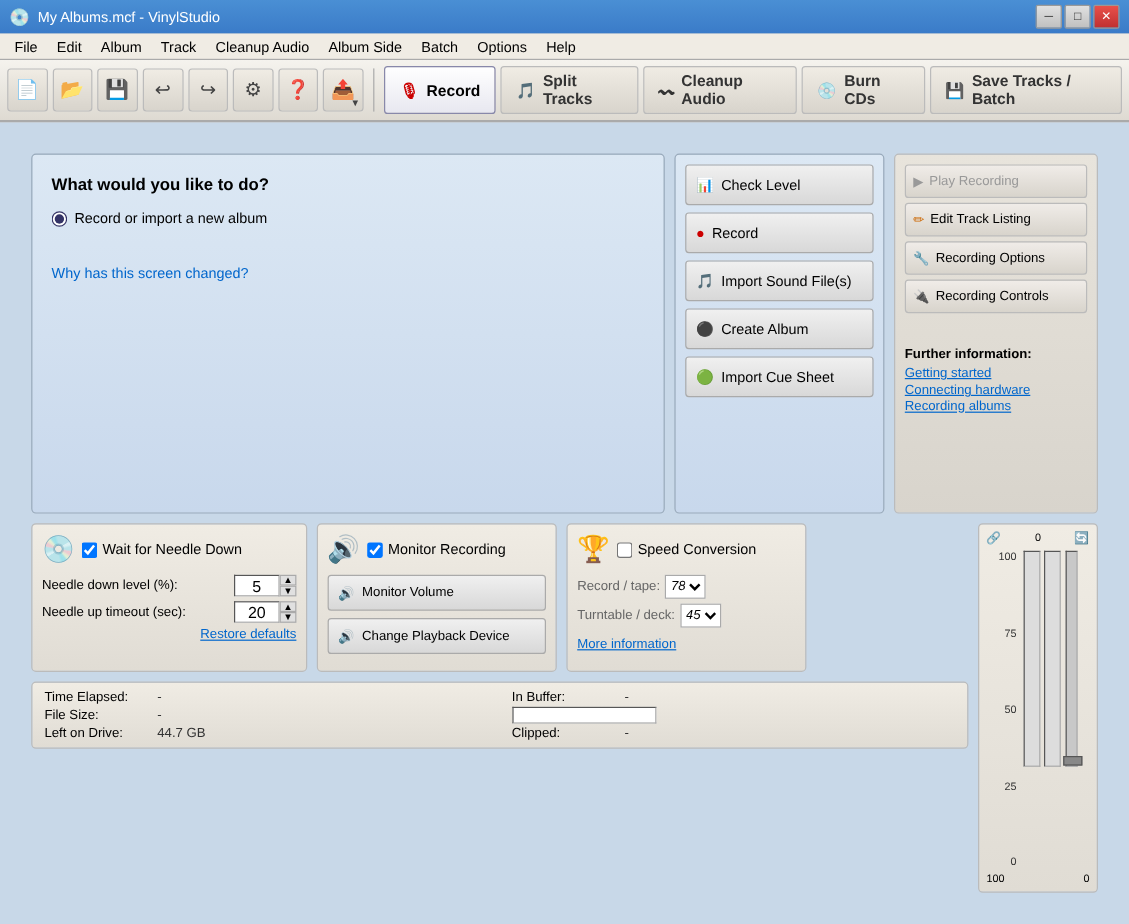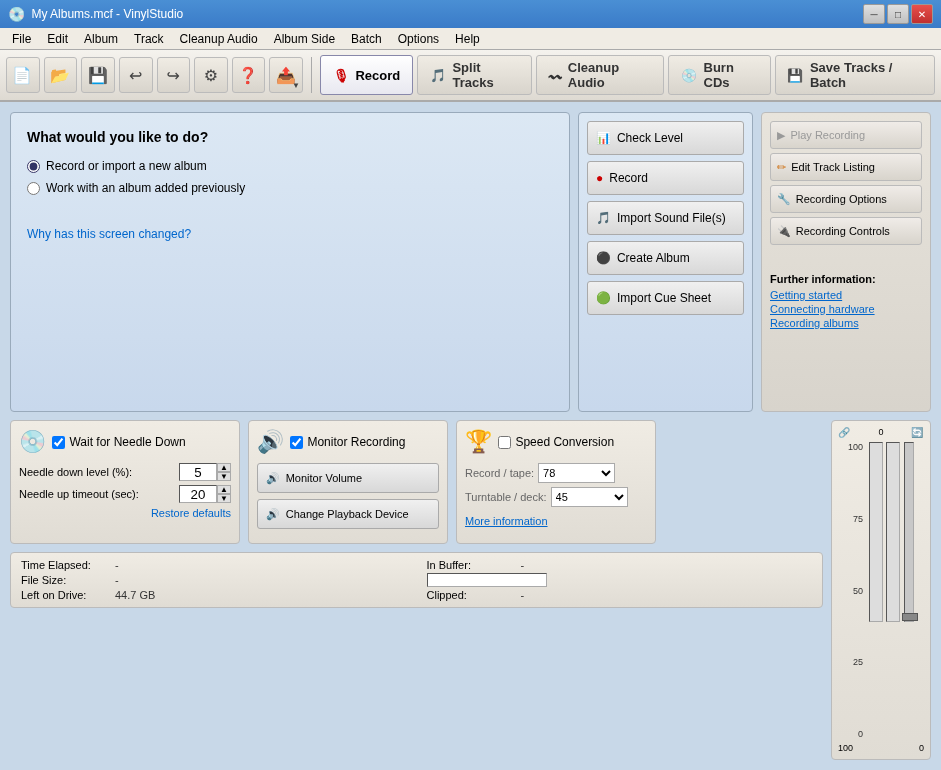--- a/index.html
+++ b/index.html
@@ -90,21 +90,21 @@
     }
     .tab-btn.active {
       background: linear-gradient(to bottom, #ffffff, #e8e8f0);
       border-color: #88a;
       color: #000;
     }
 
     
     .main-content {
       background: #c8d8e8;
-      padding: 10px;
+      padding: 26px;
       height: calc(770px - 28px - 22px - 52px);
       display: flex;
       flex-direction: column;
       gap: 8px;
     }
 
     
     .top-section {
       display: flex;
       gap: 8px;
@@ -199,40 +199,41 @@
       width: 38px; height: 18px;
       border: 1px inset #aaa;
       background: white;
       text-align: center;
       font-size: 11px;
       display: flex; align-items: center; justify-content: center;
     }
     .spinner { display: flex; flex-direction: column; }
     .spin-btn { width: 14px; height: 9px; background: #e0e0e0; border: 1px solid #aaa; font-size: 8px; cursor: pointer; display: flex; align-items: center; justify-content: center; line-height: 1; }
 
-    .restore-link { color: #0066cc; cursor: pointer; font-size: 11px; text-align: right; display: block; margin-top: 4px; }
+    .restore-link { color: #0066cc; text-decoration: underline; cursor: pointer; font-size: 11px; text-align: right; display: block; margin-top: 4px; }
 
     .monitor-btn {
       width: 100%; height: 30px;
       background: linear-gradient(to bottom, #f0f0f0, #d8d8d8);
       border: 1px solid #aaa;
       border-radius: 3px;
       cursor: pointer;
       display: flex; align-items: center; gap: 6px;
       padding: 0 8px;
       font-size: 11px; color: #000;
       margin-bottom: 6px;
     }
 
     .speed-field-row { display: flex; align-items: center; gap: 4px; margin-bottom: 4px; font-size: 11px; color: #666; }
     .speed-select {
-      width: 77px; height: 20px;
+      width: 34px; height: 20px;
       border: 1px solid #aaa;
       background: white;
       font-size: 11px;
+      font-style: italic;
     }
 
     .more-info-link { color: #0066cc; text-decoration: underline; cursor: pointer; font-size: 11px; text-align: left; display: block; margin-top: 8px; }
 
     
     .stats-section {
       background: linear-gradient(to bottom, #f0ece4, #e0dcd4);
       border: 1px solid #bbb;
       border-radius: 4px;
       padding: 6px 10px;
@@ -315,24 +316,20 @@
 
   <div class="top-section">
 
     <div class="what-panel">
       <h2>What would you like to do?</h2>
       <div class="radio-group">
         <label class="radio-label">
           <input type="radio" name="album-choice" checked="" style="">
           <span>Record or import a new album</span>
         </label>
-        <label class="radio-label">
-          <input type="radio" name="album-choice" style="">
-          <span>Work with an album added previously</span>
-        </label>
       </div>
       <a class="link-text">Why has this screen changed?</a>
     </div>
 
     <div class="action-panel">
       <button class="action-btn">
         <span style="color:#228822;">📊</span>
         <span>Check Level</span>
       </button>
       <button class="action-btn">

